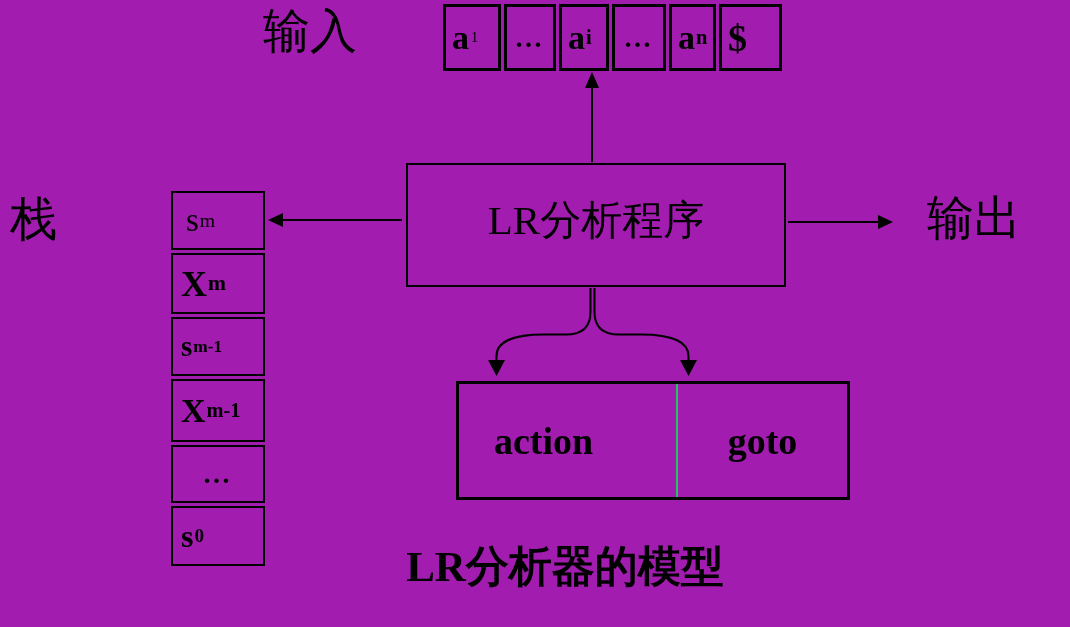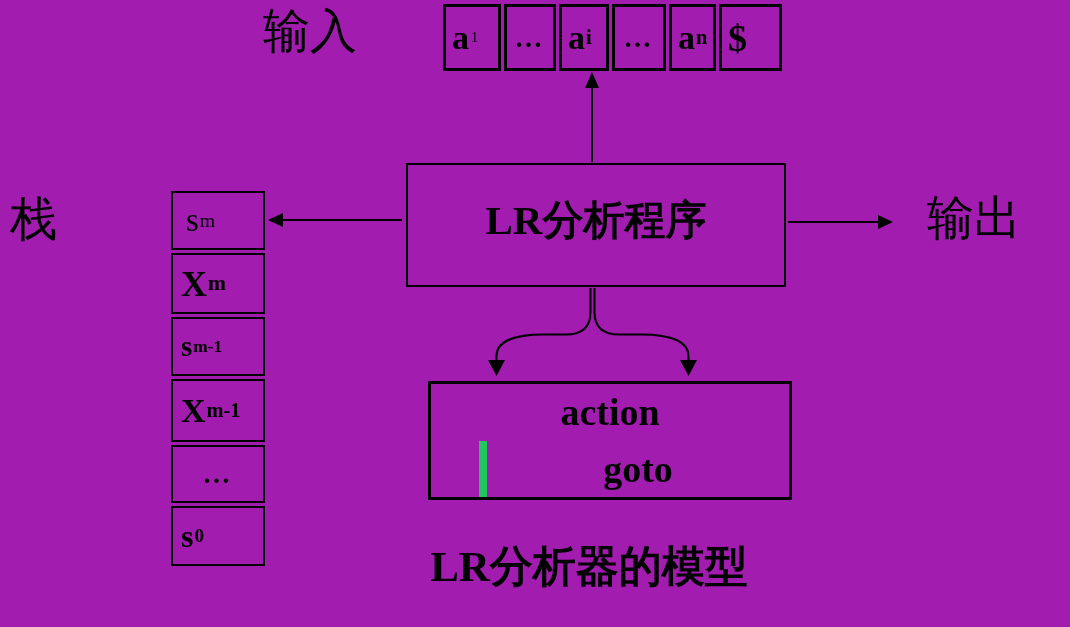--- a/index.html
+++ b/index.html
@@ -109,51 +109,50 @@
   
   .parser-box {
     position: absolute;
     left: 406px; top: 163px;
     width: 380px; height: 124px;
     box-sizing: border-box;
     border: 2px solid #000000;
     display: flex;
     align-items: center;
     justify-content: center;
-    font-weight: bold;
+    font-weight: normal;
     font-size: 41px;
     padding-bottom: 10px;
     white-space: nowrap;
   }
 
   
   .action-goto {
     position: absolute;
-    left: 428px; top: 381px;
-    width: 364px; height: 119px;
+    left: 456px; top: 381px;
+    width: 394px; height: 119px;
     box-sizing: border-box;
     border: 3px solid #000000;
     display: flex;
-    flex-direction: column;
   }
   .action-goto .tcell {
     flex: 1;
     display: flex;
     align-items: center;
     justify-content: center;
     font-weight: bold;
     font-size: 38px;
     white-space: nowrap;
   }
-  .action-goto .tcell + .tcell { border-left: 8px solid #22c55e; margin-left: 48px; }
+  .action-goto .tcell + .tcell { border-left: 2px solid #22c55e; margin-left: 48px; }
 
   
   .caption {
     position: absolute;
-    left: 414px; top: 538px;
+    left: 390px; top: 538px;
     width: 350px;
     text-align: center;
     font-weight: bold;
     font-size: 43px;
     white-space: nowrap;
   }
 </style>
 </head>
 <body>
 

